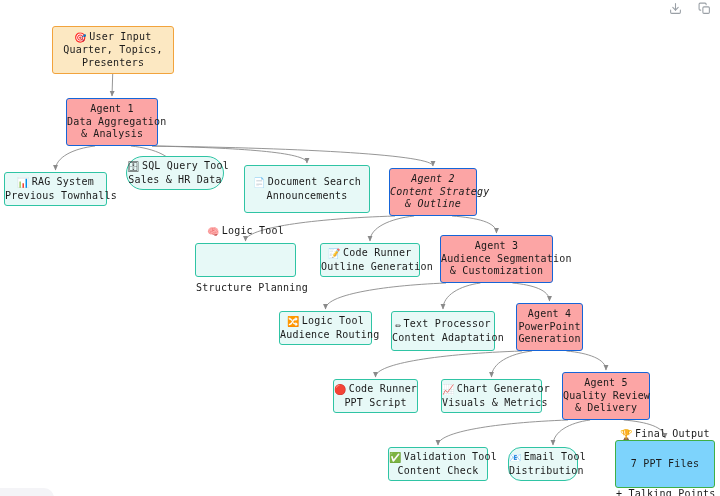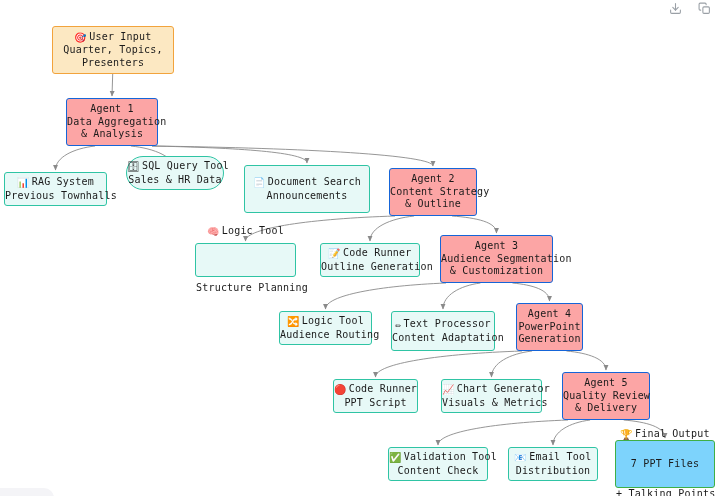--- a/index.html
+++ b/index.html
@@ -162,21 +162,21 @@
         <span class="line">Previous Townhalls</span>
       </div>
       <div class="node kind-tool" style="left: 126px; top: 156px; width: 98px; height: 34px; border-radius: 17px;">
         <span class="line"><span class="ico">🗄</span>SQL Query Tool</span>
         <span class="line">Sales &amp; HR Data</span>
       </div>
       <div class="node kind-tool" style="left: 244px; top: 165px; width: 126px; height: 48px;">
         <span class="line"><span class="ico">📄</span>Document Search</span>
         <span class="line">Announcements</span>
       </div>
-      <div class="node kind-agent" style="left: 389px; top: 168px; width: 88px; height: 48px;">
+      <div class="node kind-agent" style="left: 389px; top: 168px; width: 88px; height: 48px; font-style: italic;">
         <span class="line">Agent 2</span>
         <span class="line">Content Strategy</span>
         <span class="line">&amp; Outline</span>
       </div>
       <div class="node kind-tool" style="left: 195px; top: 243px; width: 101px; height: 34px; gap: 43px;">
         <span class="line"><span class="ico">🧠</span>Logic Tool</span>
         <span class="line">Structure Planning</span>
       </div>
       <div class="node kind-tool" style="left: 320px; top: 243px; width: 100px; height: 34px;">
         <span class="line"><span class="ico">📝</span>Code Runner</span>
@@ -210,21 +210,21 @@
       </div>
       <div class="node kind-agent" style="left: 562px; top: 372px; width: 88px; height: 48px;">
         <span class="line">Agent 5</span>
         <span class="line">Quality Review</span>
         <span class="line">&amp; Delivery</span>
       </div>
       <div class="node kind-tool" style="left: 388px; top: 447px; width: 100px; height: 34px;">
         <span class="line"><span class="ico">✅</span>Validation Tool</span>
         <span class="line">Content Check</span>
       </div>
-      <div class="node kind-tool" style="left: 508px; top: 447px; width: 90px; height: 34px;">
+      <div class="node kind-tool" style="left: 508px; top: 447px; width: 70px; height: 34px; border-radius: 13px;">
         <span class="line"><span class="ico">📧</span>Email Tool</span>
         <span class="line">Distribution</span>
       </div>
       <div class="node kind-output" style="left: 615px; top: 440px; width: 100px; height: 48px;">
         <span class="line"><span class="ico">🏆</span>Final Output</span>
         <span class="line">7 PPT Files</span>
         <span class="line">+ Talking Points</span>
       </div>
     </div>
 

